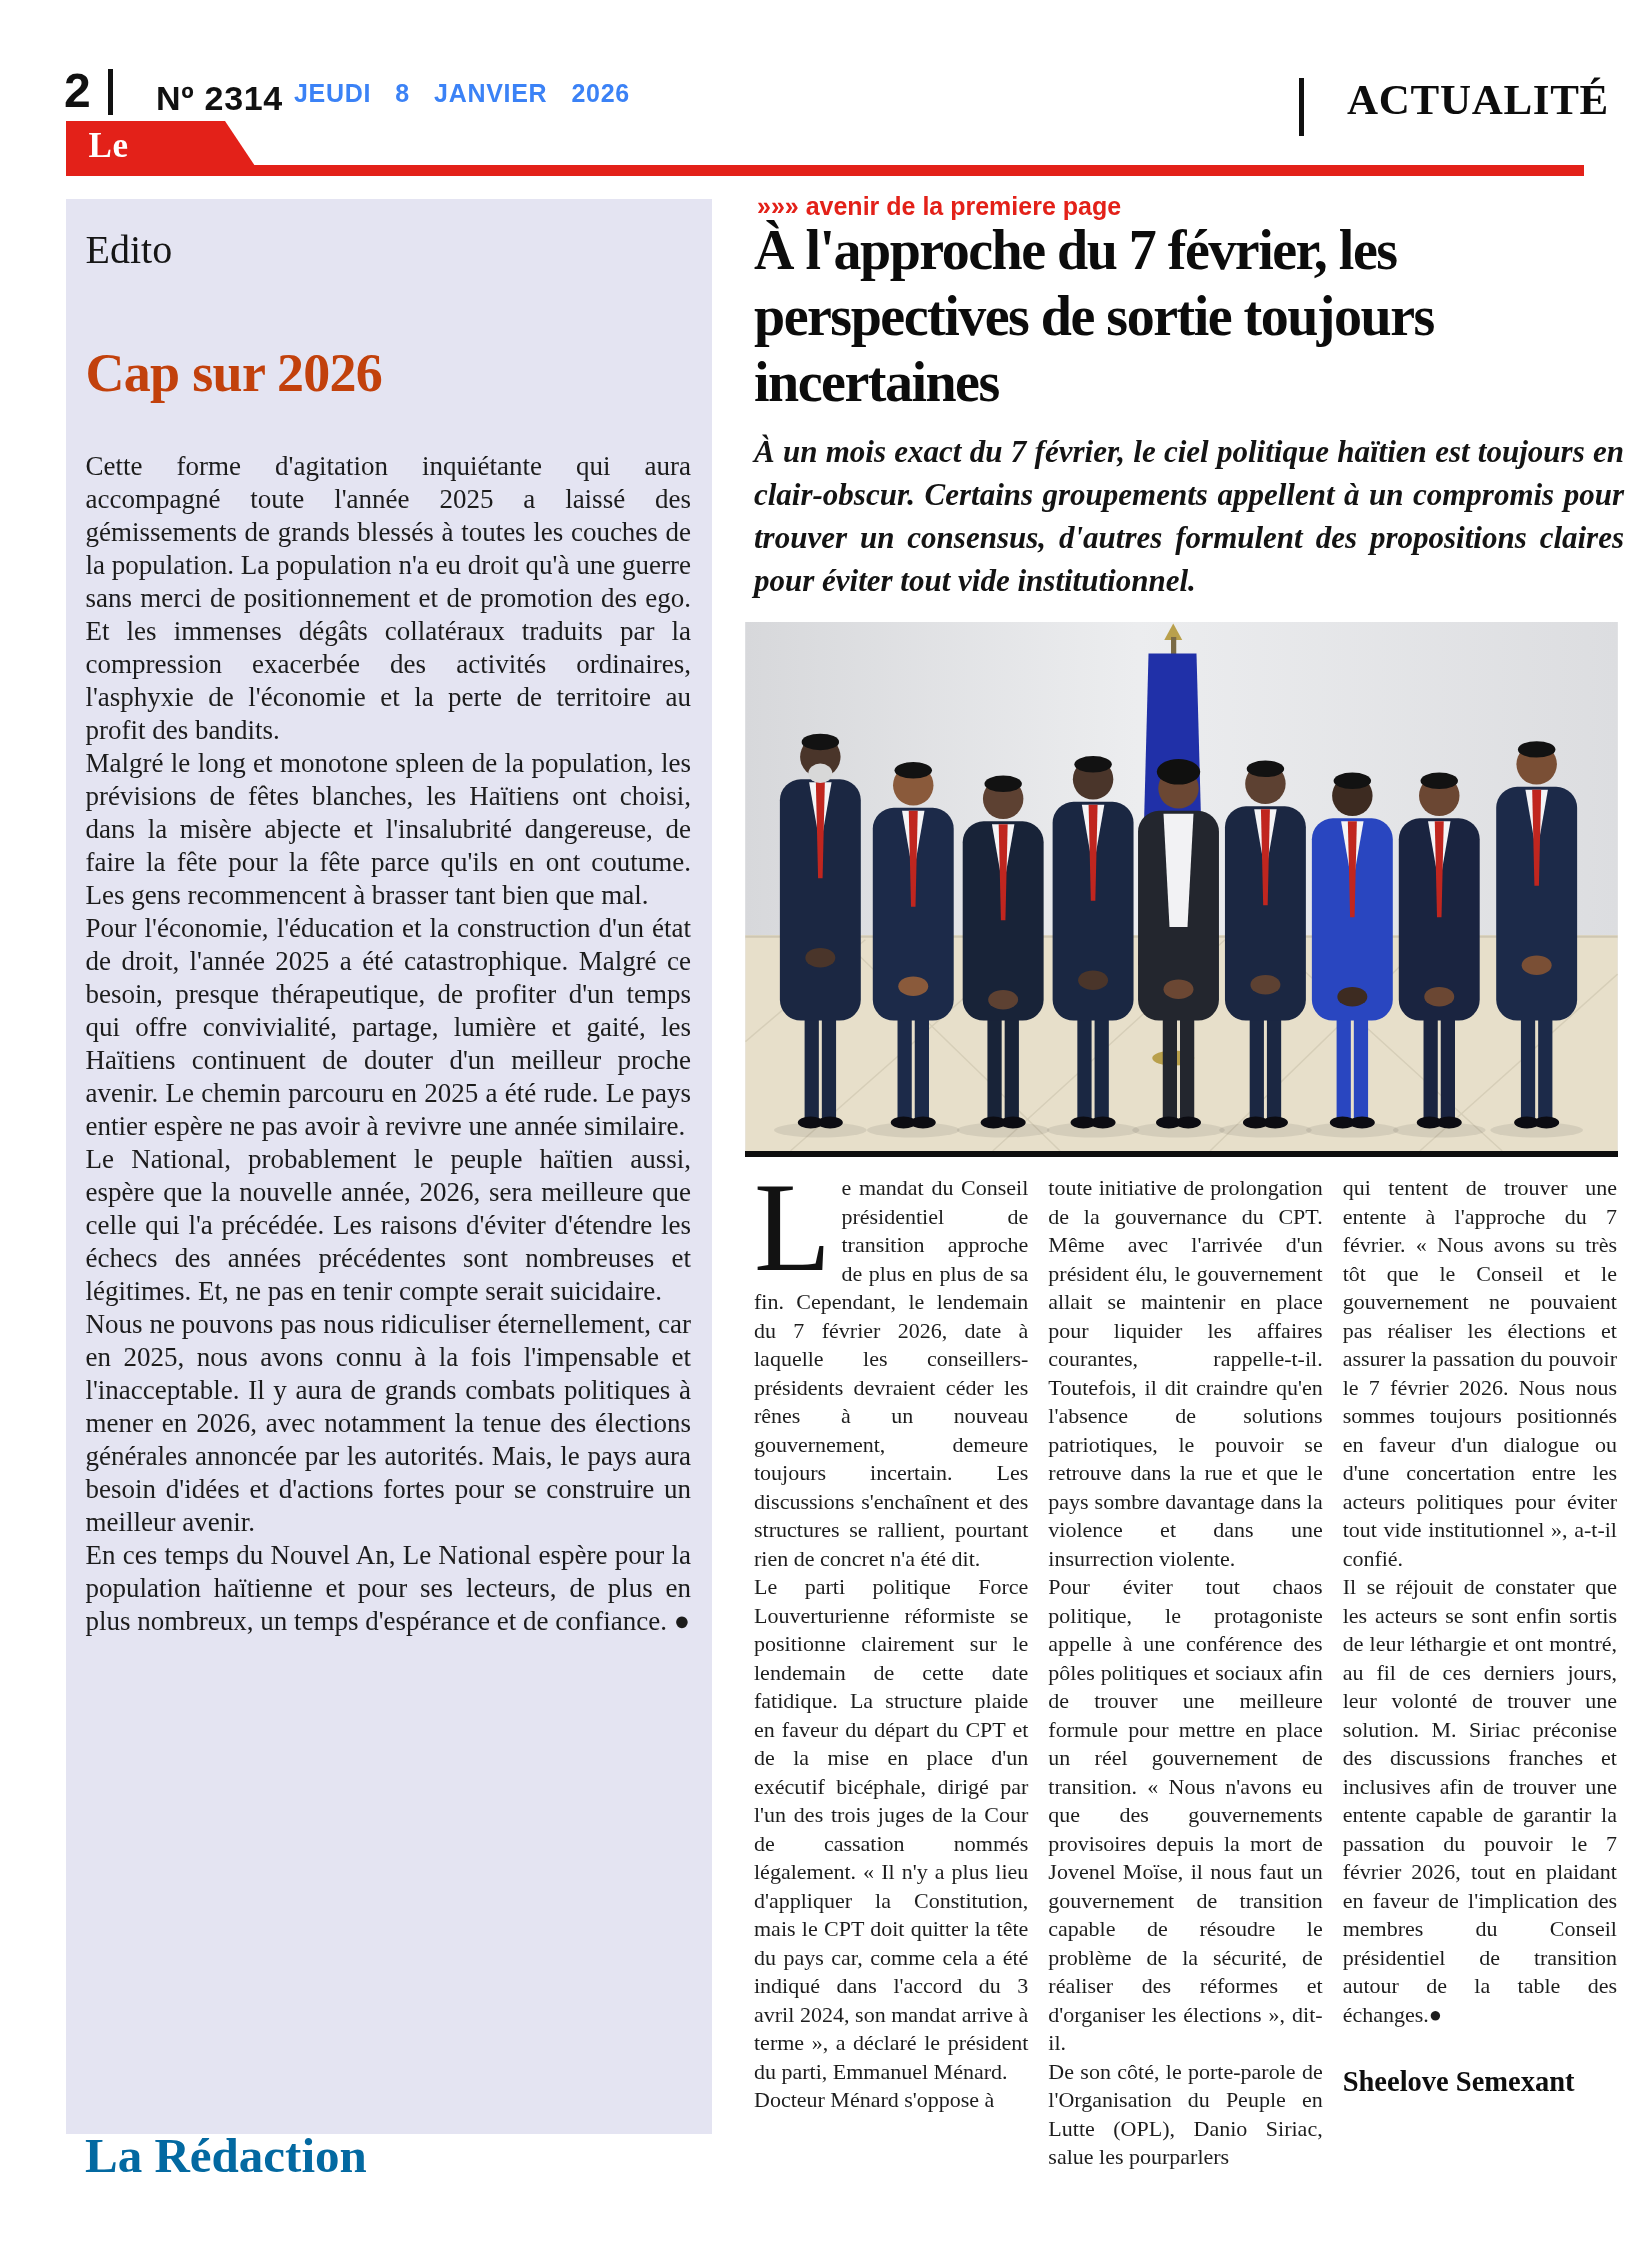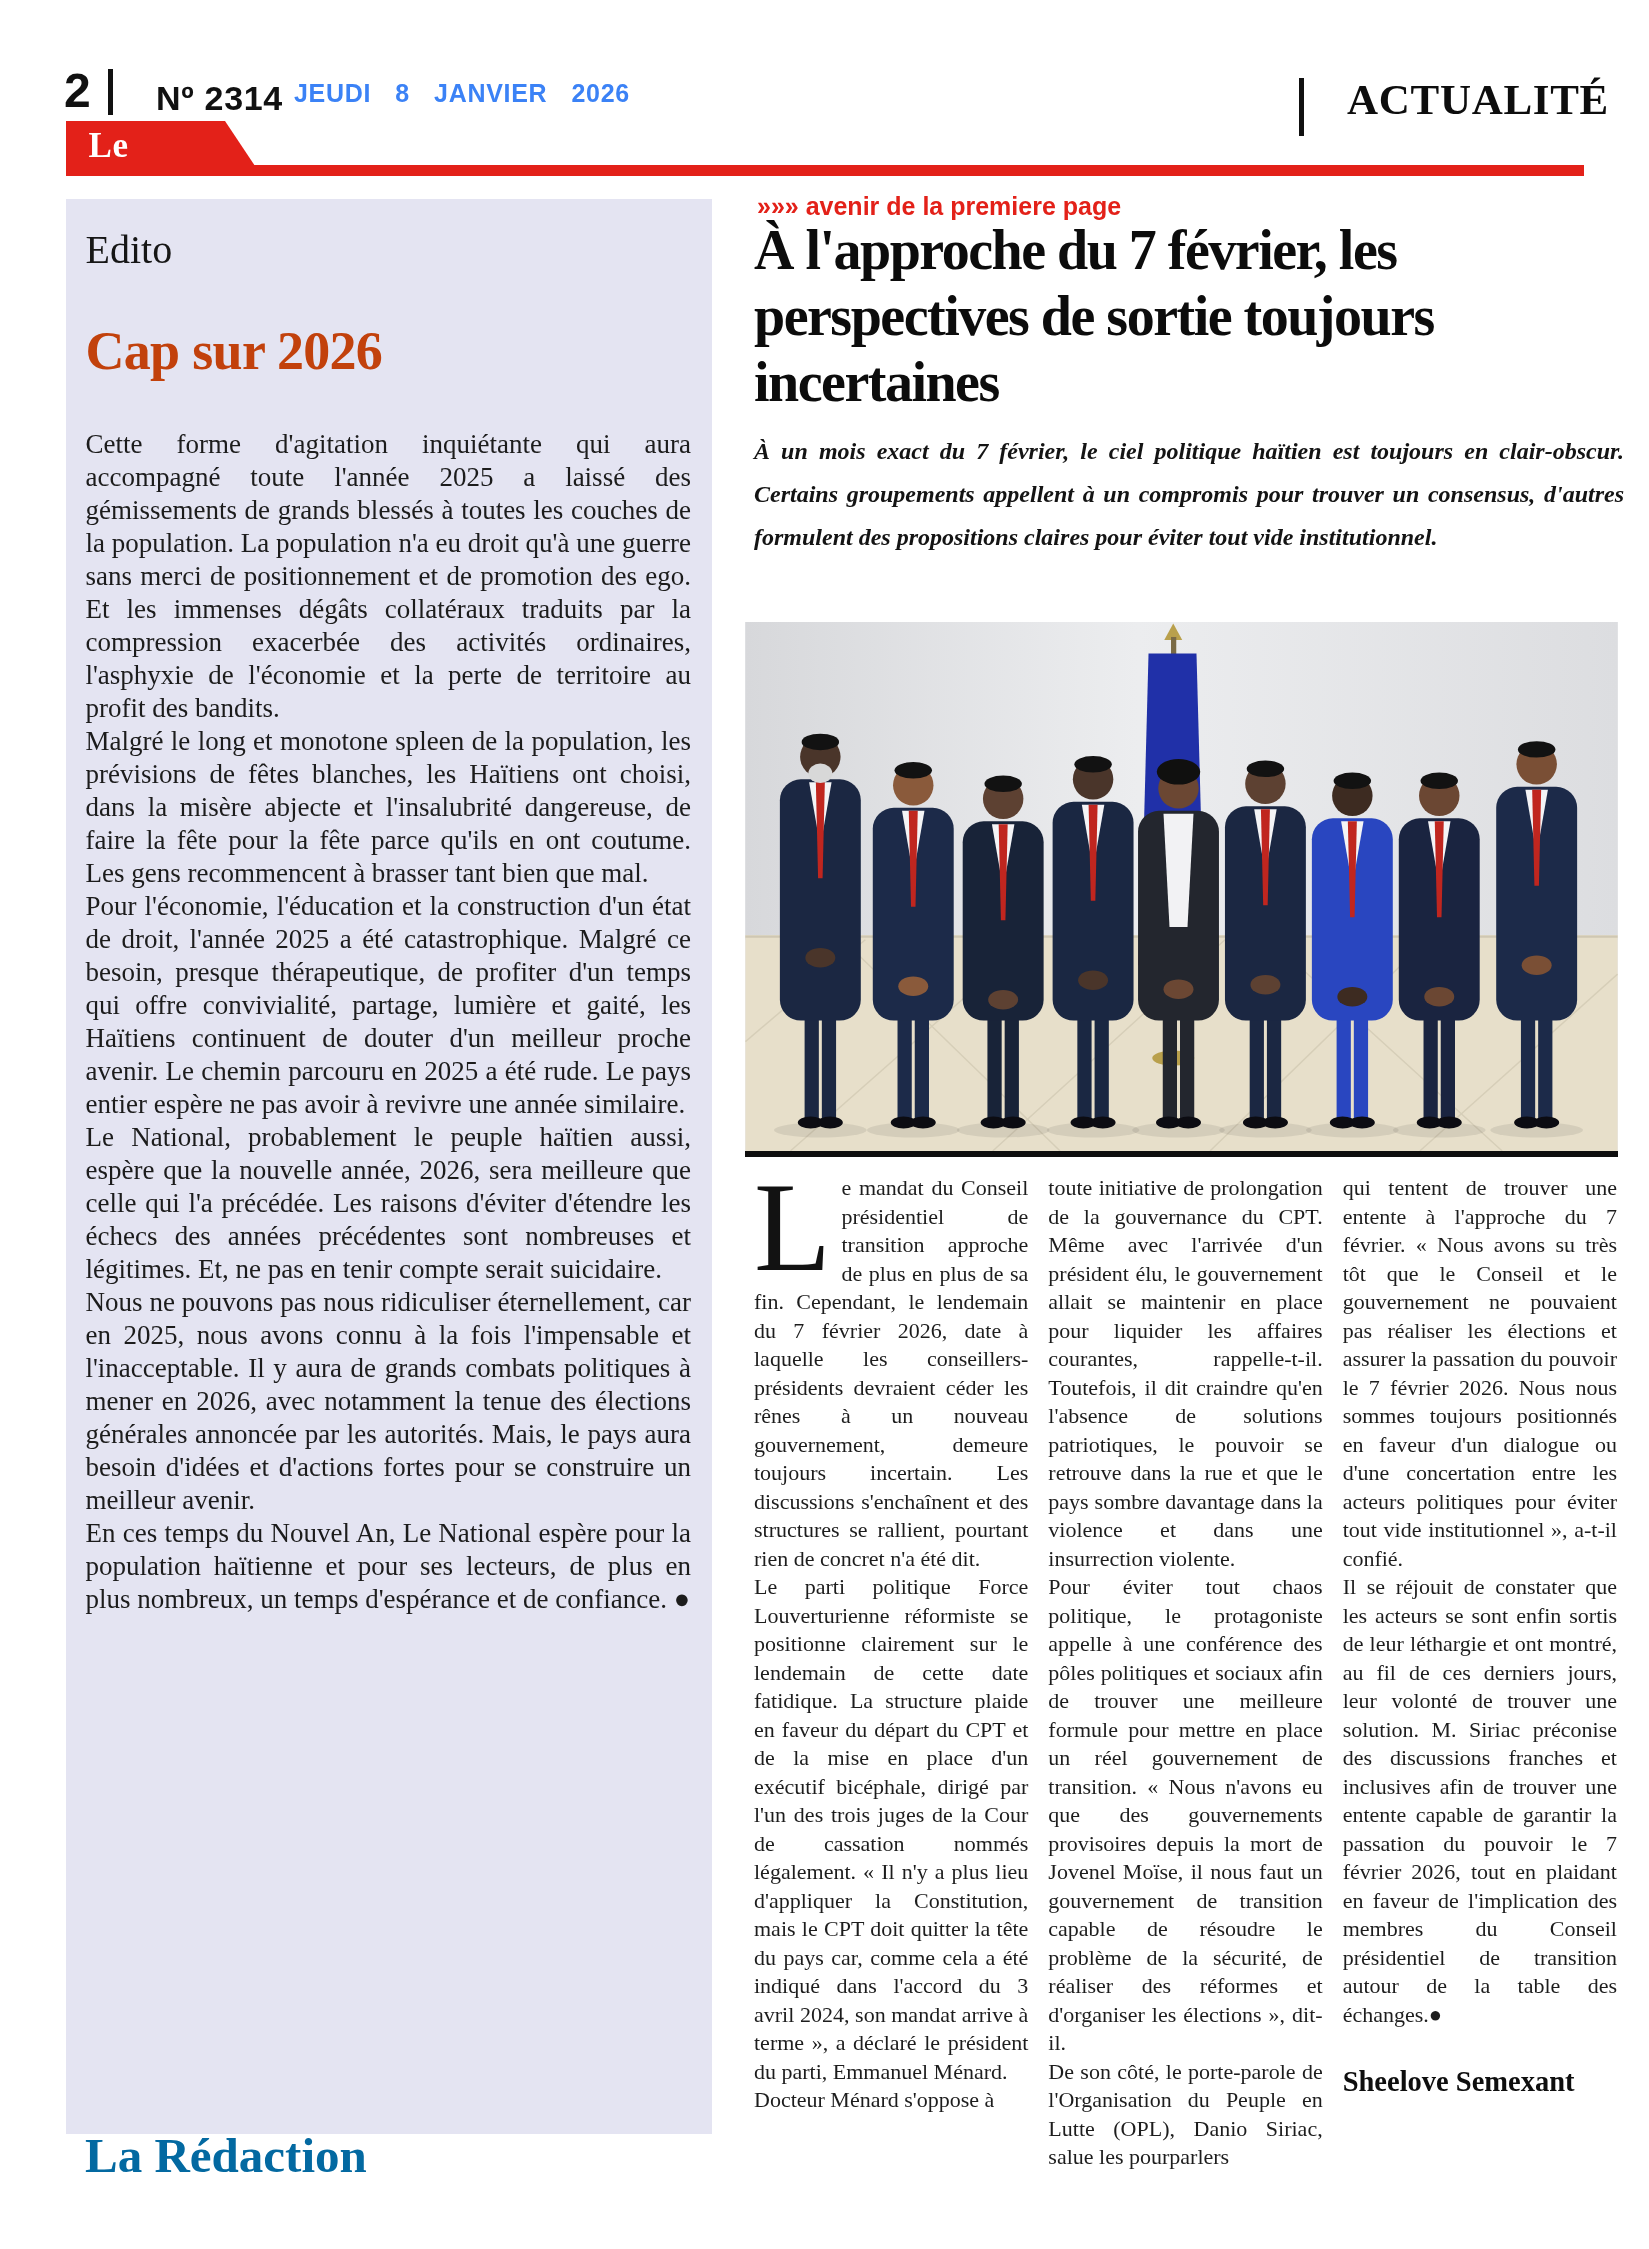--- a/index.html
+++ b/index.html
@@ -26,37 +26,37 @@
     padding-left:22.5px;line-height:49px;color:#fff;
     font-family:"Liberation Serif",serif;font-weight:bold;font-size:35px;letter-spacing:0.7px;
   }
   .masthead-bar{left:66px;top:165px;width:1518px;height:11.2px;background:#e32119}
 
   
   .edito-box{
     left:66px;top:199px;width:646px;height:1935px;background:#e4e4f2;
     padding:27px 21px 0 19.5px;
   }
-  .edito-label{font-size:40px;font-weight:400;color:#161616;margin-bottom:47px}
+  .edito-label{font-size:40px;font-weight:400;color:#161616;margin-bottom:69px}
   .edito-title{font-size:54px;font-weight:bold;letter-spacing:-0.7px;color:#c2410c;margin-bottom:46px}
   .edito-body p{
     font-size:27px;line-height:33px;text-align:justify;color:#1c1c1c;
     -webkit-hyphens:auto;hyphens:auto;
   }
   .edito-signature{left:85px;top:2127px;font-size:49px;font-weight:bold;color:#0369a1}
 
   
   .kicker{left:757px;top:192px;font-family:"Liberation Sans",sans-serif;font-weight:bold;font-size:25px;color:#e32119}
   .headline{
     left:754px;top:217px;width:874px;
     font-size:56px;line-height:66px;font-weight:bold;letter-spacing:-1.5px;color:#0c0c0c;
   }
   .standfirst{
     left:754px;top:430px;width:870px;
-    font-size:24px;line-height:43px;font-weight:bold;font-style:italic;color:#141414;text-align:justify;
+    font-size:31px;line-height:43px;font-weight:bold;font-style:italic;color:#141414;text-align:justify;
   }
 
   .photo-frame{left:745px;top:622px;width:873px;height:535px;border-bottom:6px solid #0e0e0e;background:#e8e9eb}
   .photo-frame svg{display:block}
 
   .body-cols{left:754px;top:1174px;width:863px;display:flex;gap:20px}
   .body-col{flex:1;min-width:0}
   .body-col p{
     font-size:22px;line-height:28.5px;text-align:justify;color:#1d1d1d;
     -webkit-hyphens:auto;hyphens:auto;

